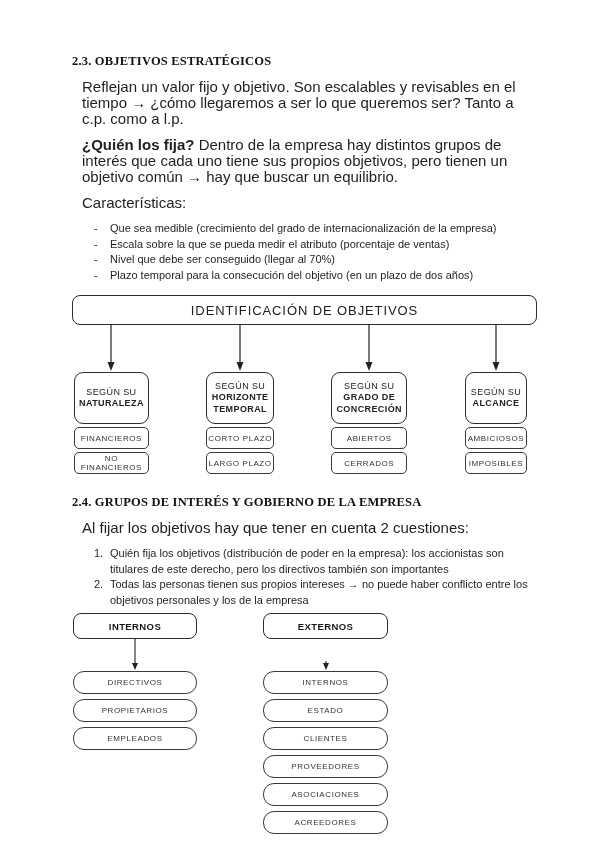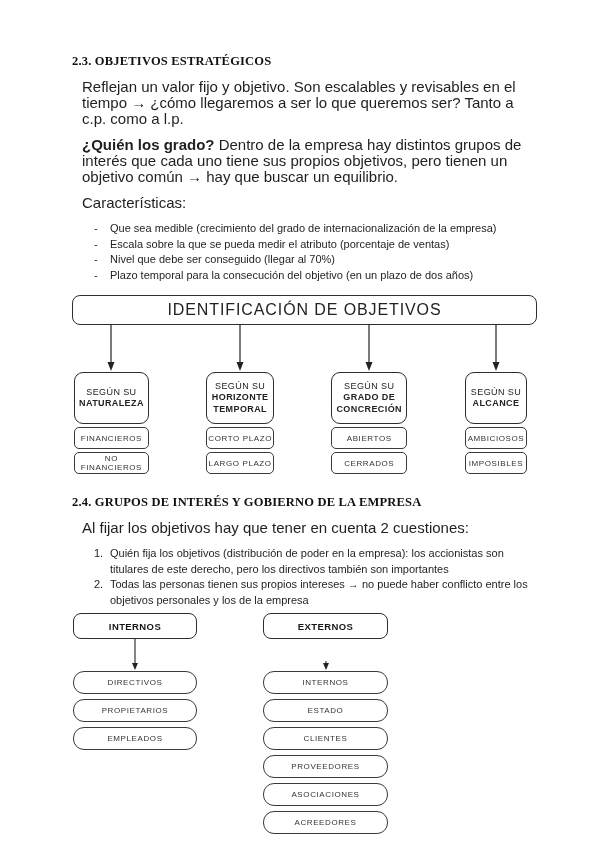--- a/index.html
+++ b/index.html
@@ -28,21 +28,21 @@
   .num-list { list-style:none; margin:0; padding:0; }
   .num-list li { display:flex; font-size:11px; line-height:15.5px; }
   .num-list .num { flex:none; width:16px; margin-left:22px; }
   .num-list .ntxt { flex:1; }
 
   
   .diag1 { width:465px; margin-top:12px; }
   .diag1-title-box {
     height:30px; border:1.4px solid #2d2d2d; border-radius:8px;
     display:flex; align-items:center; justify-content:center;
-    font-size:16px; letter-spacing:0.9px; color:#222; box-sizing:border-box;
+    font-size:13px; letter-spacing:0.9px; color:#222; box-sizing:border-box;
   }
   .diag1-cols { display:flex; margin-left:2px; width:453px;gap:48px; }
   .dcol { display:flex; flex-direction:column; }
   .dcol.c1 { width:102px; }
   .dcol.c2 { width:115px; margin-left:9px; }
   .dcol.c3 { width:104px; margin-left:9px; }
   .dcol.c4 { width:104px; margin-left:10px; }
   .arrow-cell { height:47px; display:flex; justify-content:center; align-items:flex-start; }
   .hdr-box {
     height:52px; border:1.4px solid #2d2d2d; border-radius:9px;
@@ -81,21 +81,21 @@
 </head>
 <body>
 
 <div class="page">
   <div class="content">
 
     <h1 class="sec-heading">2.3. OBJETIVOS ESTRATÉGICOS</h1>
 
     <p class="body-p">Reflejan un valor fijo y objetivo. Son escalables y revisables en el tiempo → ¿cómo llegaremos a ser lo que queremos ser? Tanto a c.p. como a l.p.</p>
 
-    <p class="body-p"><strong>¿Quién los grado?</strong><span> Dentro de la empresa hay distintos grupos de interés que cada uno tiene sus propios objetivos, pero tienen un objetivo común → hay que buscar un equilibrio.</span></p>
+    <p class="body-p"><strong>¿Quién los fija?</strong><span> Dentro de la empresa hay distintos grupos de interés que cada uno tiene sus propios objetivos, pero tienen un objetivo común → hay que buscar un equilibrio.</span></p>
 
     <div class="body-p">Características:</div>
 
     <ul class="bullet-list">
       <li>
         <span class="dash">-</span>
         <span class="btxt">Que sea medible (crecimiento del grado de internacionalización de la empresa)</span>
       </li>
       <li>
         <span class="dash">-</span>

